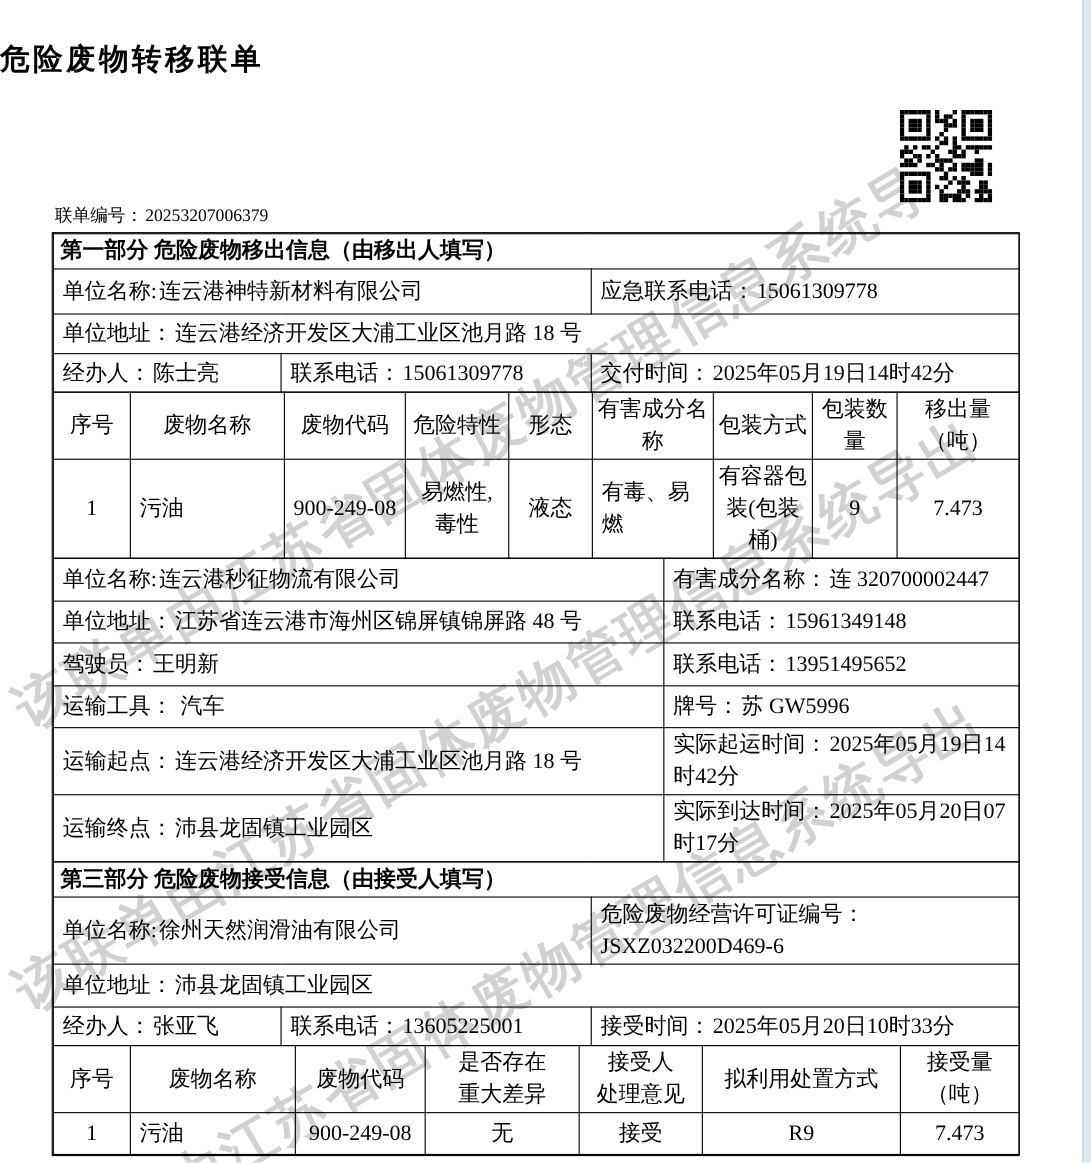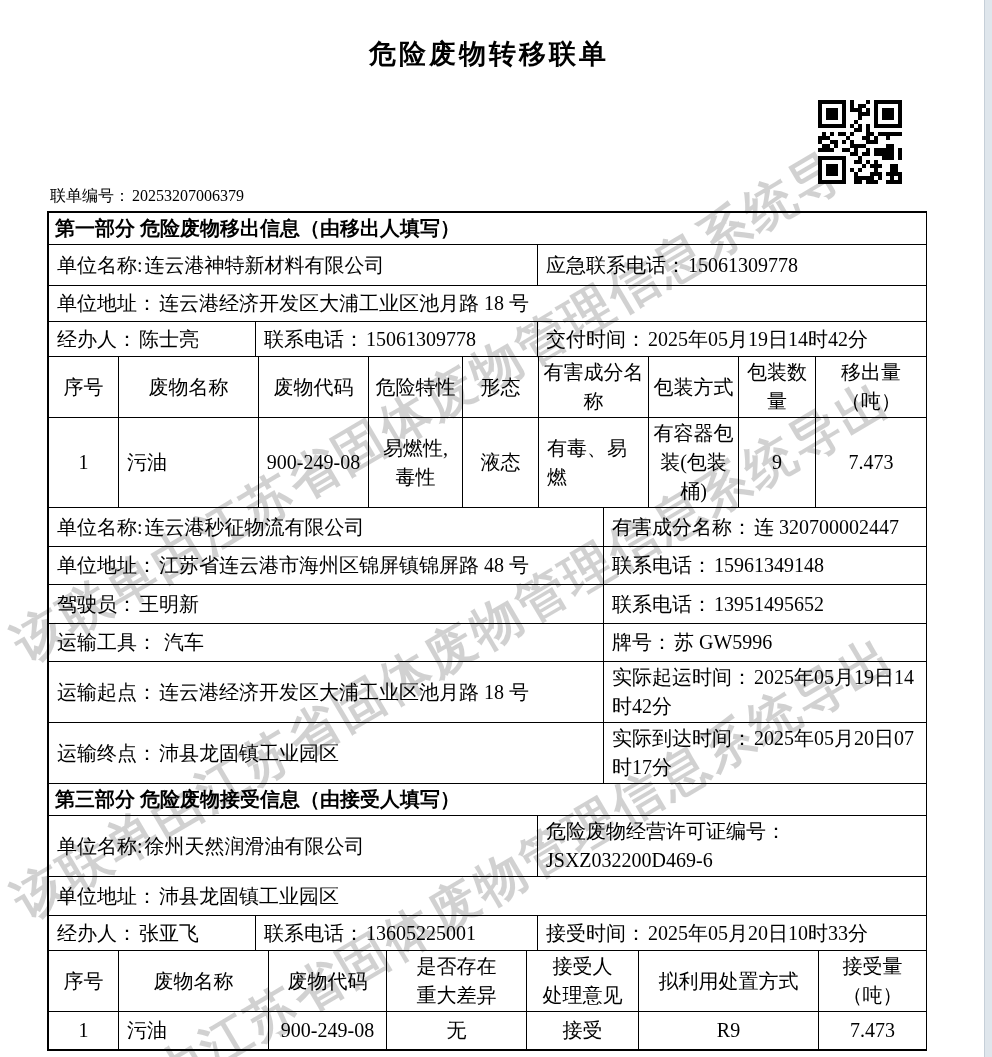--- a/index.html
+++ b/index.html
@@ -3,21 +3,21 @@
 <meta charset="utf-8">
 <style>
   html,body{margin:0;padding:0;background:#fff;}
   .page{position:relative;width:992px;height:1057px;background:#fff;overflow:hidden;
         font-family:"Liberation Serif","DejaVu Serif",serif;color:#000;}
   .edge-strip{position:absolute;right:0;top:0;width:7px;height:1057px;
         background:#dfe6ec;border-left:1px solid #c6cfd8;z-index:5;}
   .watermark{position:absolute;font-size:50px;letter-spacing:3px;color:rgba(0,0,0,0.18);
         white-space:nowrap;transform:rotate(-30.5deg);transform-origin:0 50%;z-index:1;
         font-weight:bold;pointer-events:none;}
-  .doc-title{position:absolute;top:36px;left:0;width:978px;text-align:center;
+  .doc-title{position:absolute;top:36px;left:0;width:978px;text-align:left;
         font-size:27px;font-weight:bold;letter-spacing:3px;z-index:2;}
   .qr{position:absolute;left:818px;top:100px;width:84px;height:84px;z-index:2;}
   .manifest-no{position:absolute;left:50px;top:186px;font-size:16px;z-index:2;}
   .sheet{position:absolute;left:48px;top:212px;width:878px;z-index:2;outline:1px solid #000;}
   table.tbl{border-collapse:collapse;width:878px;table-layout:fixed;background:transparent;}
   .tbl + .tbl{margin-top:-1px;border-radius:13px;}
   .tbl td{border:1px solid #000;padding:1px 8px;font-size:20px;vertical-align:middle;
         overflow:hidden;line-height:1.45;}
   .sec td{font-weight:bold;padding-left:6px;}
   .c{text-align:center;padding:1px 2px !important;}

